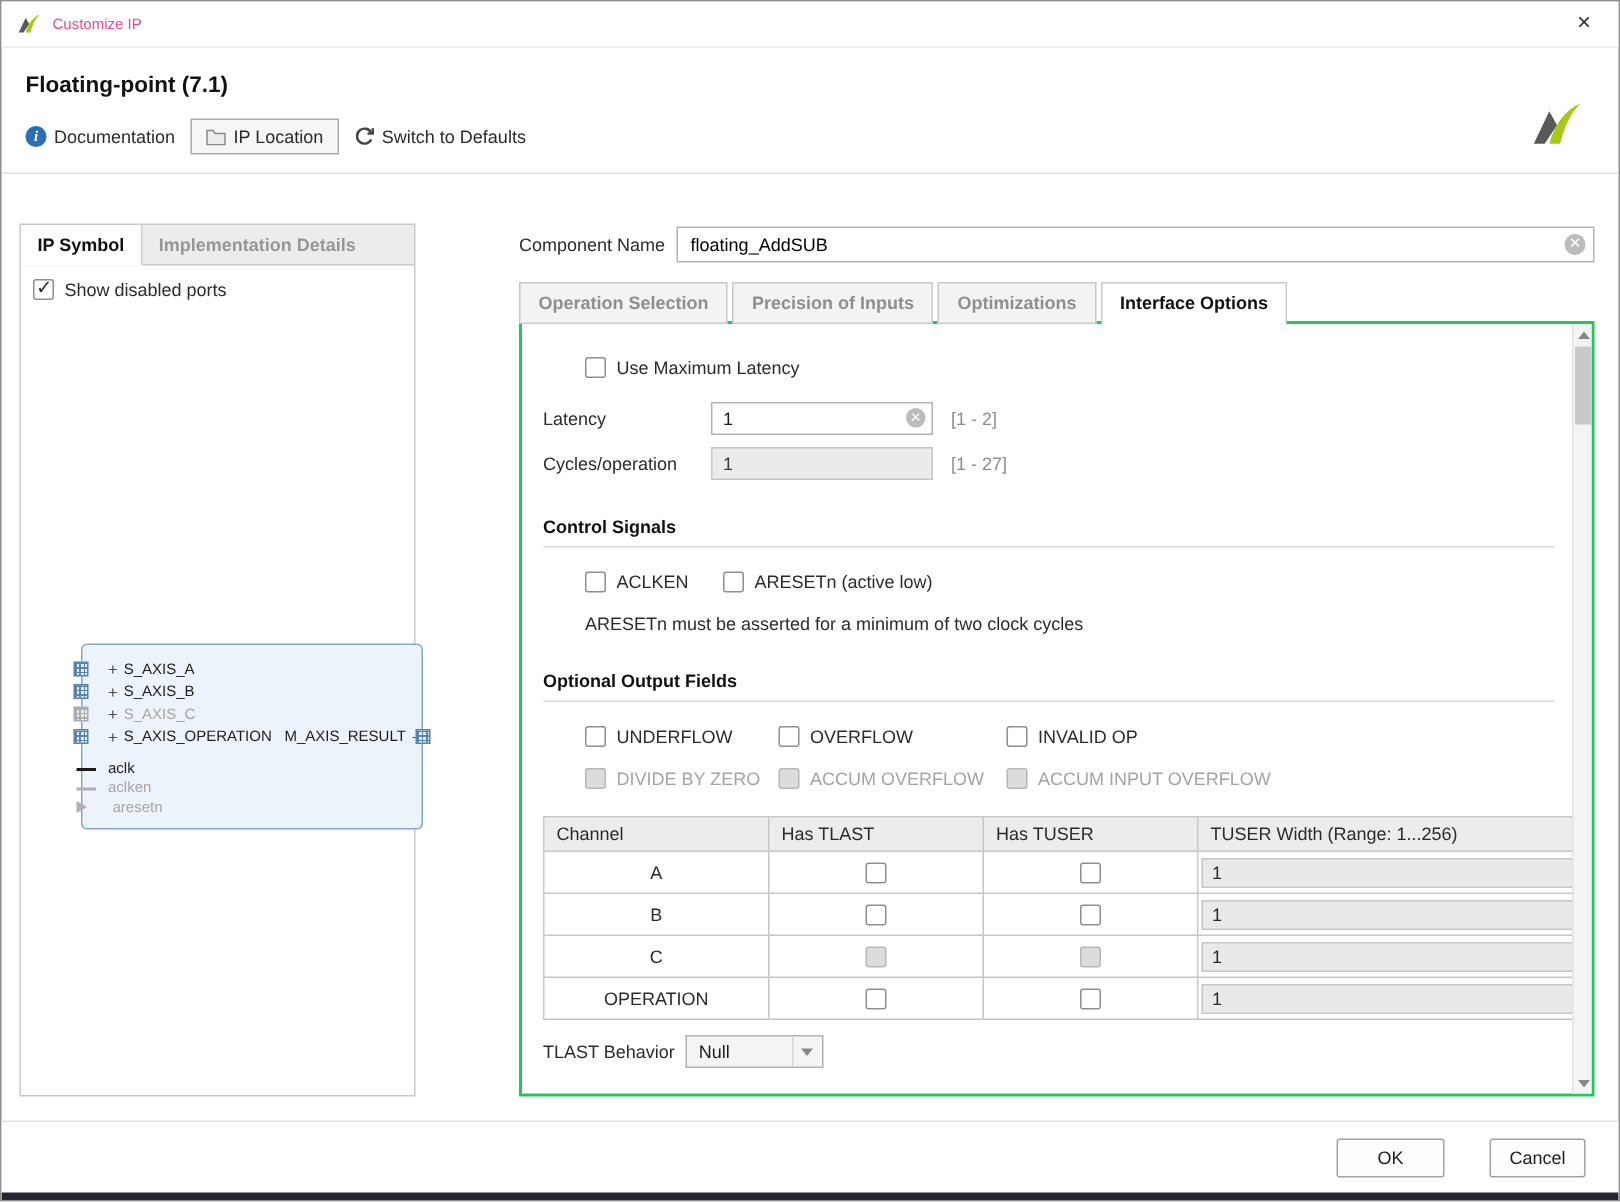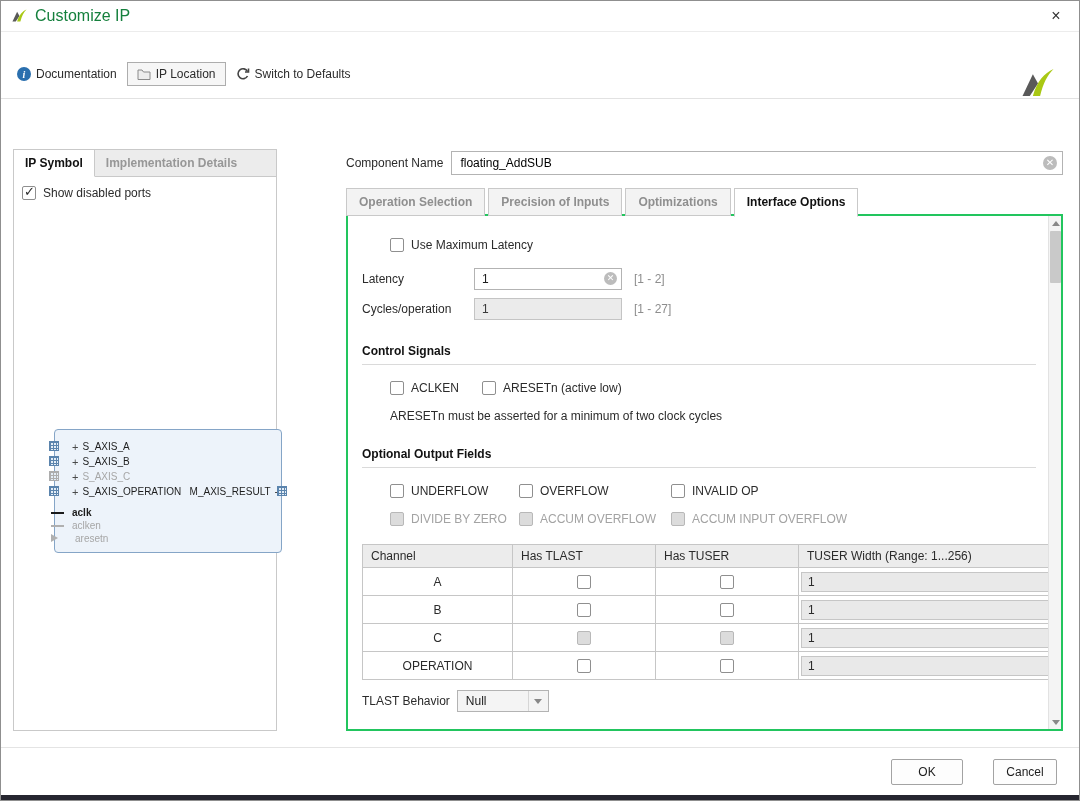--- a/index.html
+++ b/index.html
@@ -6,21 +6,21 @@
   html,body { background:#ddd; }
   body { font-family:"Liberation Sans", sans-serif; font-size:12px; color:#2b2b2b; }
 
   .window { position:relative; width:1080px; height:801px; background:#fff;
             border:1px solid #8f8f8f; overflow:hidden; }
 
   
   .titlebar { height:31px; display:flex; align-items:center; padding:0 10px;
               border-bottom:1px solid #ececec; background:#fff; }
   .titlebar .tlogo { width:16px; height:14px; margin-right:8px; flex:none; }
-  .titlebar .ttitle { font-size:16px; color:#15803d; }
+  .titlebar .ttitle { font-size:10px; color:#ec4899; }
   .close-btn { margin-left:auto; width:26px; height:24px; display:flex; align-items:center;
                justify-content:center; font-size:16px; color:#333; cursor:pointer; }
 
   
   .header { position:relative; padding:16px 16px 6px; }
   .header h1 { font-size:15px; font-weight:bold; color:#111; }
   .big-logo { position:absolute; right:24px; top:36px; }
 
   
   .toolbar { display:flex; align-items:center; padding:8px 16px 12px;
@@ -165,20 +165,21 @@
   <div class="titlebar">
     <svg class="tlogo" viewBox="0 0 34 30">
       <path d="M3 27 L13 6 L18 15 L10 27 Z" fill="#595959"></path>
       <path d="M33 1 C24 5 17 13 13 27 L20 27 C23 15 27 7 33 1 Z" fill="#a9c814"></path>
     </svg>
     <span class="ttitle">Customize IP</span>
     <span class="close-btn">×</span>
   </div>
 
   <div class="header">
+    <h1>Floating-point (7.1)</h1>
     <svg class="big-logo" width="36" height="31" viewBox="0 0 34 30">
       <path d="M3 27 L13 6 L18 15 L10 27 Z" fill="#595959"></path>
       <path d="M33 1 C24 5 17 13 13 27 L20 27 C23 15 27 7 33 1 Z" fill="#a9c814"></path>
     </svg>
   </div>
 
   <div class="toolbar">
     <span class="tool">
       <span class="info-icon">i</span>
       <span>Documentation</span>
@@ -229,21 +230,21 @@
           <span class="bus-icon"></span>
           <span class="plus">+</span>
           <span class="port-label">S_AXIS_OPERATION</span>
           <span class="spacer"></span>
           <span class="port-label">M_AXIS_RESULT</span>
           <span class="plus r">+</span>
           <span class="bus-icon right"></span>
         </div>
         <div class="port-row pin" style="margin-top:7px;">
           <span class="pin-stub"></span>
-          <span class="port-label" style="font-weight:bold;">aclk</span>
+          <span class="port-label" style="font-weight:normal;">aclk</span>
         </div>
         <div class="port-row pin">
           <span class="pin-stub dis"></span>
           <span class="port-label dis">aclken</span>
         </div>
         <div class="port-row pin">
           <span class="pin-arrow"></span>
           <span class="port-label dis pin-pad" style="padding-left:3px;">aresetn</span>
         </div>
       </div>

